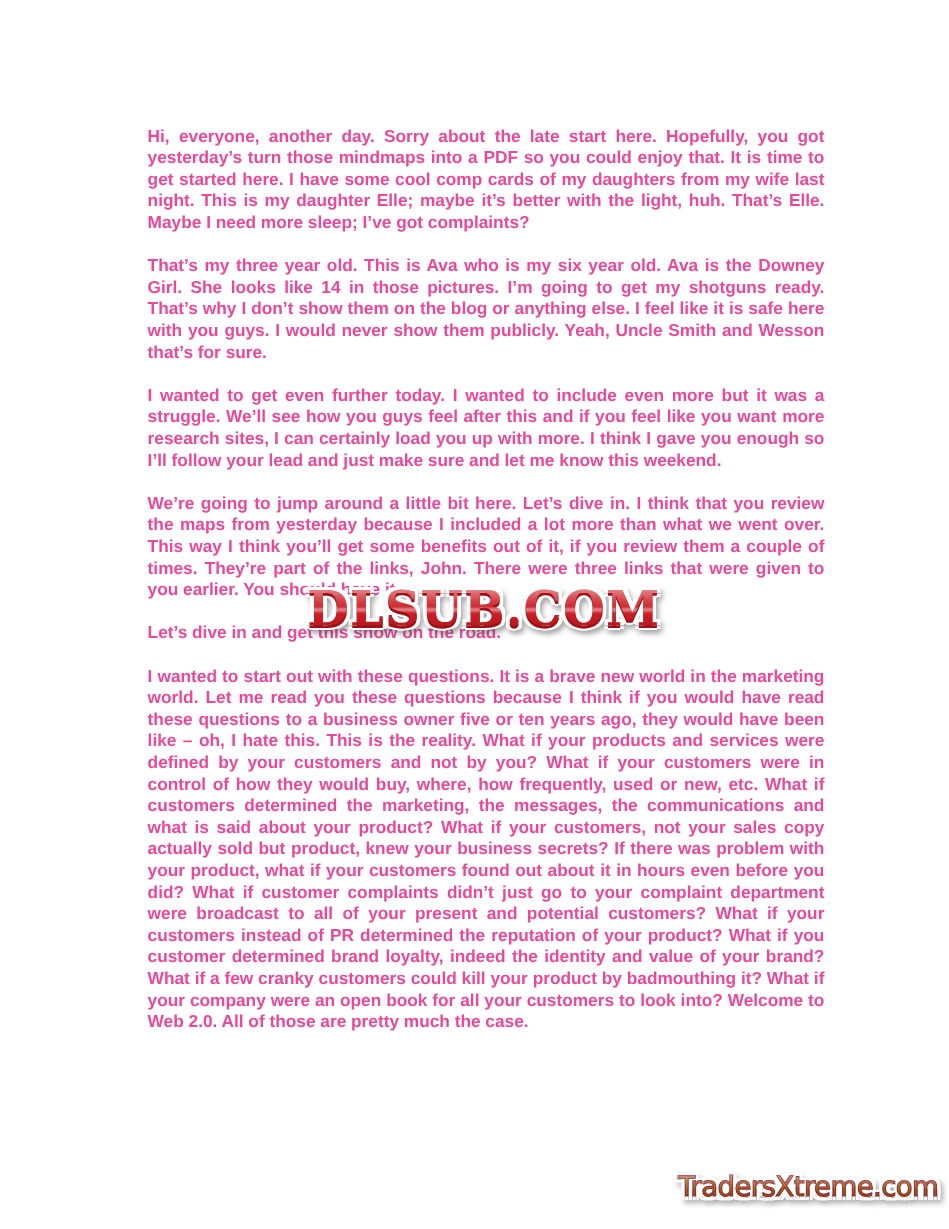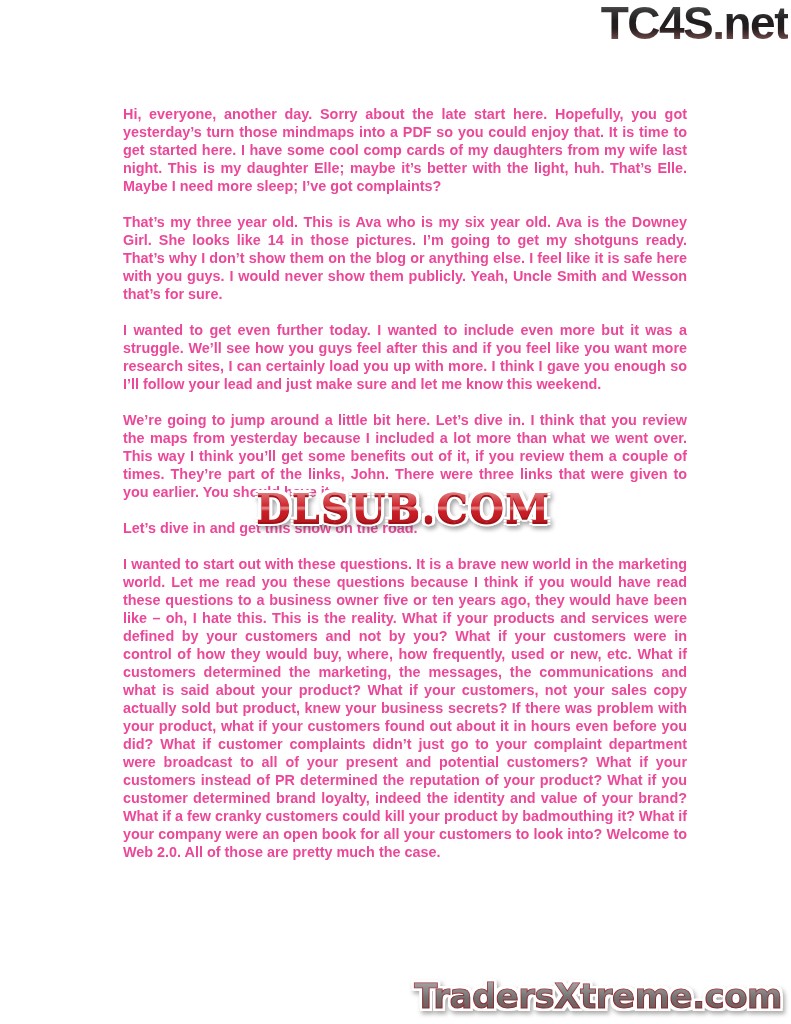--- a/index.html
+++ b/index.html
@@ -93,25 +93,25 @@
     background-clip: text;
     color: transparent;
   }
 
   
   .wm-bottom {
     position: absolute;
     top: 979px;
     right: 9px;
     font-family: "DejaVu Sans", sans-serif;
-    font-weight: bold;
-    font-size: 34px;
+    font-weight: normal;
+    font-size: 23px;
     line-height: 1.0;
     letter-spacing: -0.5px;
-    color: #737373;
+    color: #a16207;
     white-space: nowrap;
     -webkit-text-stroke: 1px #8f2f34;
     text-shadow:
       -3px -3px 0 #ffffff, 3px -3px 0 #ffffff,
       -3px  3px 0 #ffffff, 3px  3px 0 #ffffff,
       -3px  0   0 #ffffff, 3px  0   0 #ffffff,
        0   -3px 0 #ffffff, 0    3px 0 #ffffff;
     filter: drop-shadow(2px 3px 2px rgba(90,90,90,0.50));
     z-index: 5;
   }
@@ -130,21 +130,20 @@
     -webkit-background-clip: text;
     background-clip: text;
     color: transparent;
   }
 </style>
 </head>
 <body>
 
 <div class="page">
 
-  <div class="site-logo">TC4S.net</div>
 
   <div class="content">
     <p>Hi, everyone, another day. Sorry about the late start here. Hopefully, you got yesterday’s turn those mindmaps into a PDF so you could enjoy that. It is time to get started here. I have some cool comp cards of my daughters from my wife last night. This is my daughter Elle; maybe it’s better with the light, huh. That’s Elle. Maybe I need more sleep; I’ve got complaints?</p>
     <p>That’s my three year old. This is Ava who is my six year old. Ava is the Downey Girl. She looks like 14 in those pictures. I’m going to get my shotguns ready. That’s why I don’t show them on the blog or anything else. I feel like it is safe here with you guys. I would never show them publicly. Yeah, Uncle Smith and Wesson that’s for sure.</p>
     <p>I wanted to get even further today. I wanted to include even more but it was a struggle. We’ll see how you guys feel after this and if you feel like you want more research sites, I can certainly load you up with more. I think I gave you enough so I’ll follow your lead and just make sure and let me know this weekend.</p>
     <p>We’re going to jump around a little bit here. Let’s dive in. I think that you review the maps from yesterday because I included a lot more than what we went over. This way I think you’ll get some benefits out of it, if you review them a couple of times. They’re part of the links, John. There were three links that were given to you earlier. You should have it.</p>
     <p>Let’s dive in and get this show on the road.</p>
     <p>I wanted to start out with these questions. It is a brave new world in the marketing world. Let me read you these questions because I think if you would have read these questions to a business owner five or ten years ago, they would have been like – oh, I hate this. This is the reality. What if your products and services were defined by your customers and not by you? What if your customers were in control of how they would buy, where, how frequently, used or new, etc. What if customers determined the marketing, the messages, the communications and what is said about your product? What if your customers, not your sales copy actually sold but product, knew your business secrets? If there was problem with your product, what if your customers found out about it in hours even before you did? What if customer complaints didn’t just go to your complaint department were broadcast to all of your present and potential customers? What if your customers instead of PR determined the reputation of your product? What if you customer determined brand loyalty, indeed the identity and value of your brand? What if a few cranky customers could kill your product by badmouthing it? What if your company were an open book for all your customers to look into? Welcome to Web 2.0. All of those are pretty much the case.</p>
   </div>
 

